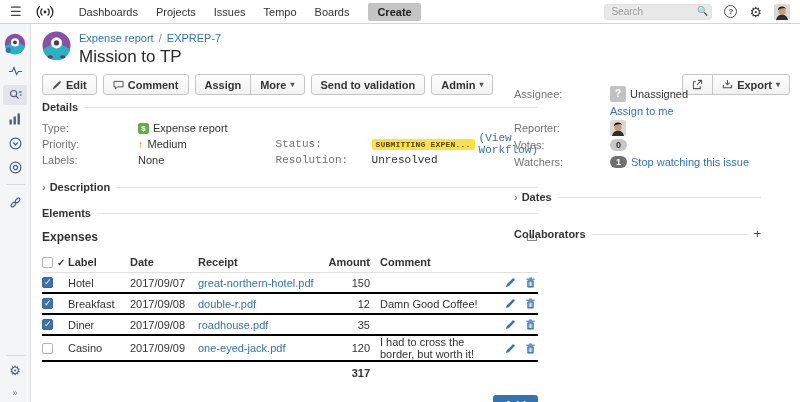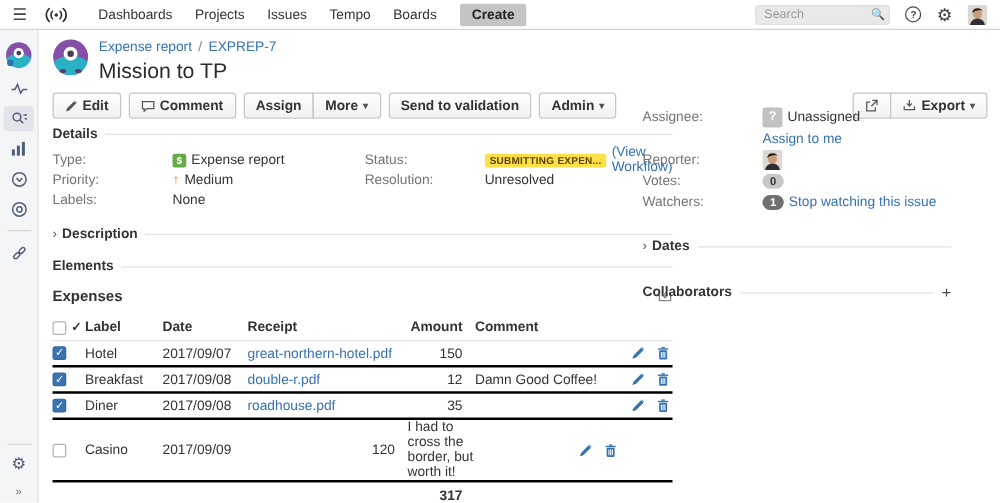--- a/index.html
+++ b/index.html
@@ -62,23 +62,23 @@
   .toolbar-right { margin-left:auto; display:inline-flex; }
   .toolbar-right .btn:first-child { border-radius:3px 0 0 3px; }
   .toolbar-right .btn:last-child { border-radius:0 3px 3px 0; margin-left:-1px; }
   .caret { font-size:8px; color:#555; }
 
   .section-head { display:flex; align-items:center; gap:6px; font-weight:bold; font-size:11px; color:#333; }
   .section-head .rule { flex:1; border-top:1px solid #e3e3e3; margin-top:1px; }
   .chev { font-size:11px; color:#555; font-weight:normal; margin-right:-2px; }
 
   .details { position:absolute; left:11px; top:77px; width:496px; }
-  .details-fields { display:flex; margin-top:7px; }
+  .details-fields { display:flex; margin-top:7px;align-items:flex-end; }
   .dcol-left { width:256px; }
-  .dcol-right { flex:1; }
+  .dcol-right { flex:1;font-family:Liberation Mono, monospace; }
   .fieldrow { display:flex; align-items:center; height:16px; font-size:11px; }
   .flabel { width:96px; color:#747474; flex:none; }
   .fvalue { display:flex; align-items:center; gap:4px; }
   .type-icon { width:11px; height:11px; background:#67ab49; border-radius:2px; color:#fff;
     font-size:8px; font-weight:bold; display:flex; align-items:center; justify-content:center; }
   .prio-arrow { color:#ea7d24; font-weight:bold; font-size:11px; }
   .lozenge { background:#fde047; color:#594300; font-size:8px; font-weight:bold;
     padding:1px 4px; border-radius:2px; letter-spacing:.2px; white-space:nowrap; }
 
   .desc-section { position:absolute; left:11px; top:157px; width:496px; }
@@ -452,20 +452,21 @@
       </span>
     </span>
   </div>
 
   <div class="trow">
     <span class="c-check">
               <span class="cbx"></span>
             </span>
     <span class="c-label">Casino</span>
     <span class="c-date">2017/09/09</span>
+    <span class="c-receipt"><a class="link">one-eyed-jack.pdf</a></span>
     <span class="c-amount">120</span>
     <span class="c-comment">I had to cross the border, but worth it!</span>
     <span class="c-actions">
       <span class="act">
         <svg width="11" height="11" viewBox="0 0 12 12">
                   <path d="M1 11 L2 8 L8.6 1.4 L10.6 3.4 L4 10 Z M9.3 0.7 L11.3 2.7 L10.9 3.1 L8.9 1.1 Z" fill="#3572b0"></path>
                 </svg>
       </span>
       <span class="act">
         <svg width="11" height="11" viewBox="0 0 12 12" fill="#3572b0">

